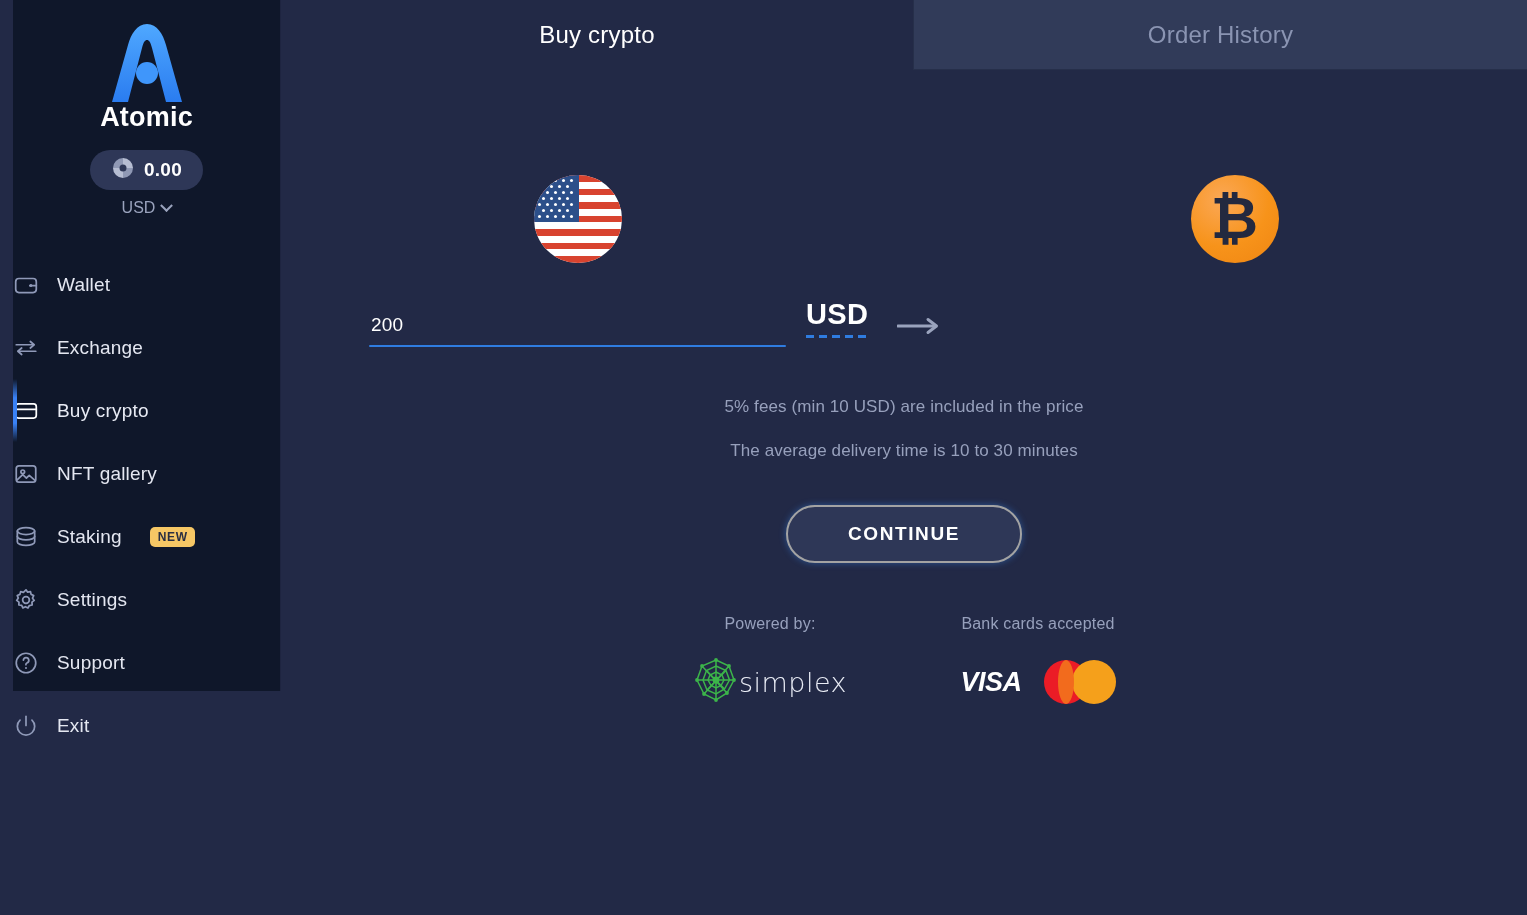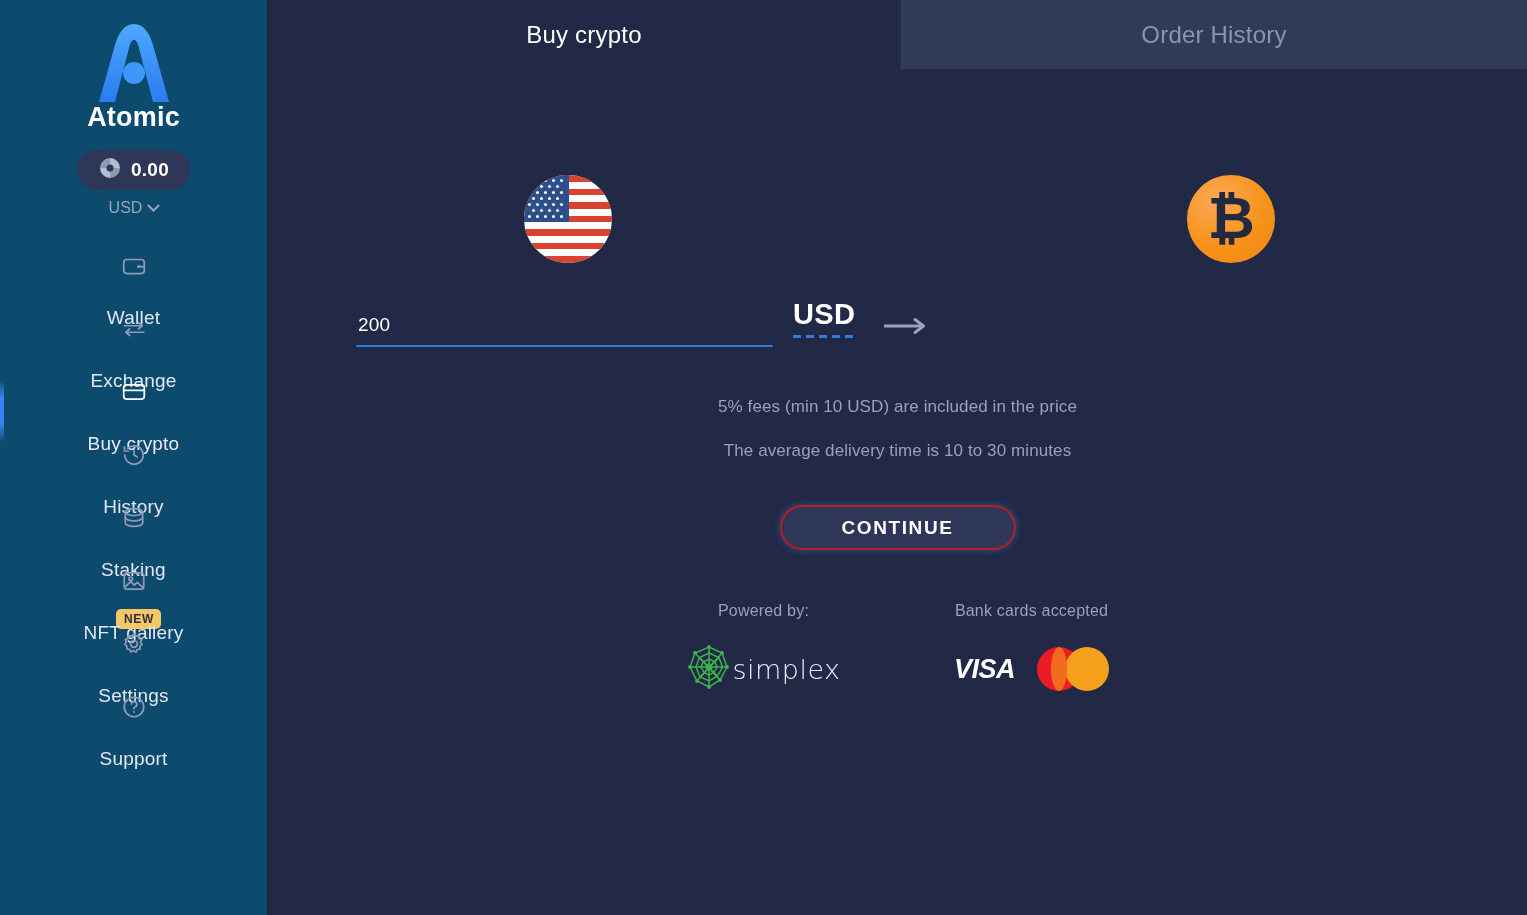--- a/index.html
+++ b/index.html
@@ -6,25 +6,26 @@
   html, body {
     width: 1527px; height: 915px;
     background: #222946;
     font-family: "Liberation Sans", sans-serif;
     overflow: hidden;
   }
   #app { display: flex; width: 1527px; height: 915px; }
 
   
   #sidebar {
-    width: 268px; height: 915px;
-    background: #0c4a6e;
+    width: 268px; height: 691px;
+    background: #0f172a;
     border-right: 1px solid #1e2440;
     position: relative;
     flex: 0 0 268px;
+    margin-left: 13px;
   }
   .brand { padding-top: 16px; text-align: center; }
   .logo-wrap { height: 92px; display: flex; align-items: center; justify-content: center; }
   .brand-name {
     color: #ffffff; font-size: 27px; font-weight: bold;
     letter-spacing: .2px; margin-top: -6px;
   }
   .balance-pill {
     margin: 17px auto 0; width: 113px; height: 40px;
     background: #2e3757; border-radius: 20px;
@@ -36,21 +37,21 @@
     justify-content: center; gap: 7px;
     color: #9aa3bd; font-size: 16px;
   }
   .chev { display: inline-block; width: 9px; height: 9px;
     border-right: 2px solid #9aa3bd; border-bottom: 2px solid #9aa3bd;
     transform: rotate(45deg) translate(-2px,-2px); }
 
   .nav { margin-top: 36px; }
   .nav-item {
     height: 63px; display: flex; align-items: center;
-    gap: 28px; position: relative; cursor: pointer; flex-direction: column;
+    gap: 18px; position: relative; cursor: pointer;
   }
   .nav-item .ico { width: 26px; height: 26px; flex: 0 0 26px;
     display: flex; align-items: center; justify-content: center; }
   .nav-item .ico svg { width: 26px; height: 26px; display: block; }
   .nav-label { color: #e8ebf4; font-size: 19px; letter-spacing: .2px; }
   .nav-item.dim .nav-label { color: #e4e7f1; }
   .nav-item.dim .ico svg { stroke: #8f99b8; }
   .nav-item.active .ico svg { stroke: #ffffff; }
   .nav-item.active::before {
     content: ""; position: absolute; left: 0; top: 0; bottom: 0; width: 4px;
@@ -139,23 +140,23 @@
   }
   .reward .val { color: #ffffff; font-weight: bold; }
   .reward .unit { color: #8b95b3; margin-left: 5px; }
 
   .notes { margin-top: 50px; text-align: center; }
   .notes div { color: #97a0bc; font-size: 17px; letter-spacing: .1px; text-align: center; }
   .notes div + div { margin-top: 24px; }
 
   .cta-row { margin-top: 44px; display: flex; justify-content: center; }
   .cta {
-    width: 236px; height: 45px; border-radius: 29px;
+    width: 236px; height: 58px; border-radius: 29px;
     background: #2e3757;
-    border: 2px solid #b91c1c;
+    border: 2px solid #a3a3a3;
     box-shadow: 0 0 7px rgba(58,139,245,.45);
     color: #ffffff; font-size: 19px; font-weight: bold; letter-spacing: 1.6px;
     display: flex; align-items: center; justify-content: center;
     cursor: pointer; font-family: "Liberation Sans", sans-serif;
   }
 
   .footer { margin-top: 52px; display: flex; justify-content: center; gap: 0; }
   .f-col { width: 272px; text-align: center; }
   .f-col.pw { margin-right: -4px; }
   .f-title { color: #97a0bc; font-size: 16px; letter-spacing: .2px; }
@@ -242,75 +243,74 @@
       <div class="nav-item active">
         <span class="ico">
           <svg viewBox="0 0 24 24" fill="none" stroke="#ffffff" stroke-width="1.6" stroke-linecap="round" stroke-linejoin="round">
             <rect x="2.5" y="5.5" width="19" height="13" rx="2.5"></rect>
             <path d="M2.5 10.5 h19"></path>
           </svg>
         </span>
         <span class="nav-label">Buy crypto</span>
       </div>
 
-      <div class="nav-item dim">
-        <span class="ico">
-          <svg viewBox="0 0 24 24" fill="none" stroke="#8f99b8" stroke-width="1.6" stroke-linecap="round" stroke-linejoin="round">
-            <path d="M3.5 12 a8.5 8.5 0 1 0 2.6 -6.1"></path>
-            <path d="M3.2 4.5 v3.8 h3.8"></path>
-            <path d="M12 7.8 V12 l3 1.8"></path>
-          </svg>
-        </span>
-        <span class="nav-label">History</span>
+
+      <div class="nav-item dim">
+        <span class="ico">
+          <svg viewBox="0 0 24 24" fill="none" stroke="#8f99b8" stroke-width="1.6" stroke-linecap="round" stroke-linejoin="round">
+            <rect x="3" y="4.5" width="18" height="15" rx="2.5"></rect>
+            <circle cx="9" cy="10" r="1.7"></circle>
+            <path d="M3.8 17.5 l5.2 -5 3.4 3.2 2.6 -2.4 5 4.4"></path>
+          </svg>
+        </span>
+        <span class="nav-label">NFT gallery</span>
       </div>
 
       <div class="nav-item dim">
         <span class="ico">
           <svg viewBox="0 0 24 24" fill="none" stroke="#8f99b8" stroke-width="1.6" stroke-linecap="round" stroke-linejoin="round">
             <ellipse cx="12" cy="6.5" rx="8" ry="3.2"></ellipse>
             <path d="M4 6.5 v5 c0 1.8 3.6 3.2 8 3.2 s8 -1.4 8 -3.2 v-5"></path>
             <path d="M4 11.5 v5 c0 1.8 3.6 3.2 8 3.2 s8 -1.4 8 -3.2 v-5"></path>
           </svg>
         </span>
         <span class="nav-label">Staking</span>
         <span class="badge-new">NEW</span>
       </div>
 
       <div class="nav-item dim">
         <span class="ico">
           <svg viewBox="0 0 24 24" fill="none" stroke="#8f99b8" stroke-width="1.6" stroke-linecap="round" stroke-linejoin="round">
-            <rect x="3" y="4.5" width="18" height="15" rx="2.5"></rect>
-            <circle cx="9" cy="10" r="1.7"></circle>
-            <path d="M3.8 17.5 l5.2 -5 3.4 3.2 2.6 -2.4 5 4.4"></path>
-          </svg>
-        </span>
-        <span class="nav-label">NFT gallery</span>
-      </div>
-
-      <div class="nav-item dim">
-        <span class="ico">
-          <svg viewBox="0 0 24 24" fill="none" stroke="#8f99b8" stroke-width="1.6" stroke-linecap="round" stroke-linejoin="round">
             <circle cx="12" cy="12" r="3.1"></circle>
             <path d="M12 2.6 l1.5 2.2 2.6 -.6 .6 2.6 2.4 1.1 -1.1 2.4 1.6 2.1 -2.1 1.6 .2 2.6 -2.6 .5 -1.3 2.3 -2.3 -1.2 -2.4 1.1 -1.1 -2.3 -2.6 -.4 .1 -2.6 -2.1 -1.6 1.5 -2.2 -1 -2.4 2.5 -1 .7 -2.6 2.5 .7 z"></path>
           </svg>
         </span>
         <span class="nav-label">Settings</span>
       </div>
 
       <div class="nav-item dim">
         <span class="ico">
           <svg viewBox="0 0 24 24" fill="none" stroke="#8f99b8" stroke-width="1.6" stroke-linecap="round" stroke-linejoin="round">
             <circle cx="12" cy="12" r="9"></circle>
             <path d="M9.6 9.4 a2.5 2.5 0 1 1 3.2 2.6 c-.7 .3 -.9 .9 -.9 1.6"></path>
             <circle cx="12" cy="16.6" r=".9" fill="#8f99b8" stroke="none"></circle>
           </svg>
         </span>
         <span class="nav-label">Support</span>
       </div>
 
+      <div class="nav-item dim">
+        <span class="ico">
+          <svg viewBox="0 0 24 24" fill="none" stroke="#8f99b8" stroke-width="1.6" stroke-linecap="round" stroke-linejoin="round">
+            <path d="M6.5 6.6 a8 8 0 1 0 11 0"></path>
+            <path d="M12 3 v8.5"></path>
+          </svg>
+        </span>
+        <span class="nav-label">Exit</span>
+      </div>
 
     </nav>
   </aside>
 
   <section id="main">
 
     <div class="tabs">
       <div class="tab buy">Buy crypto</div>
       <div class="tab hist">Order History</div>
     </div>

